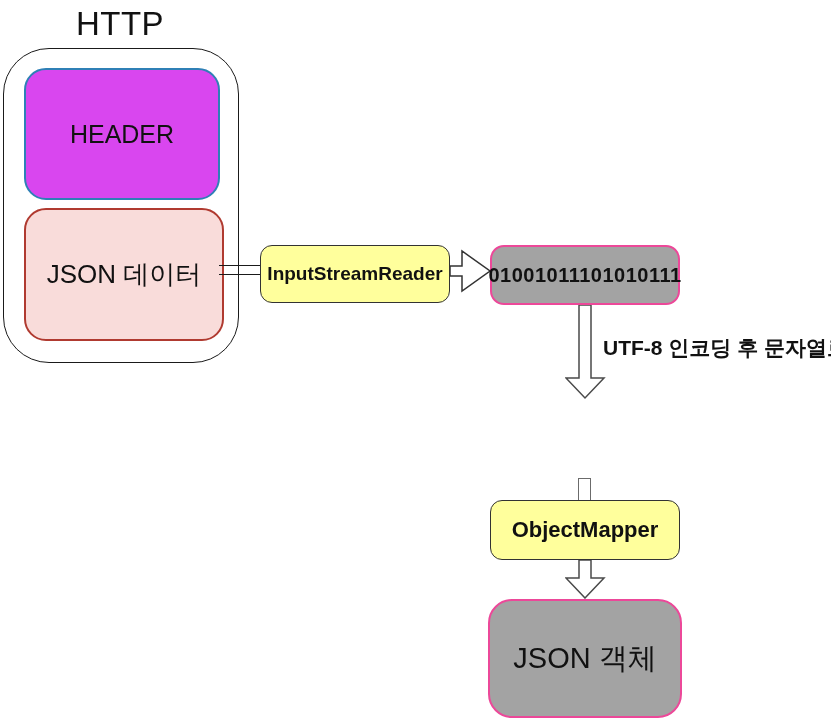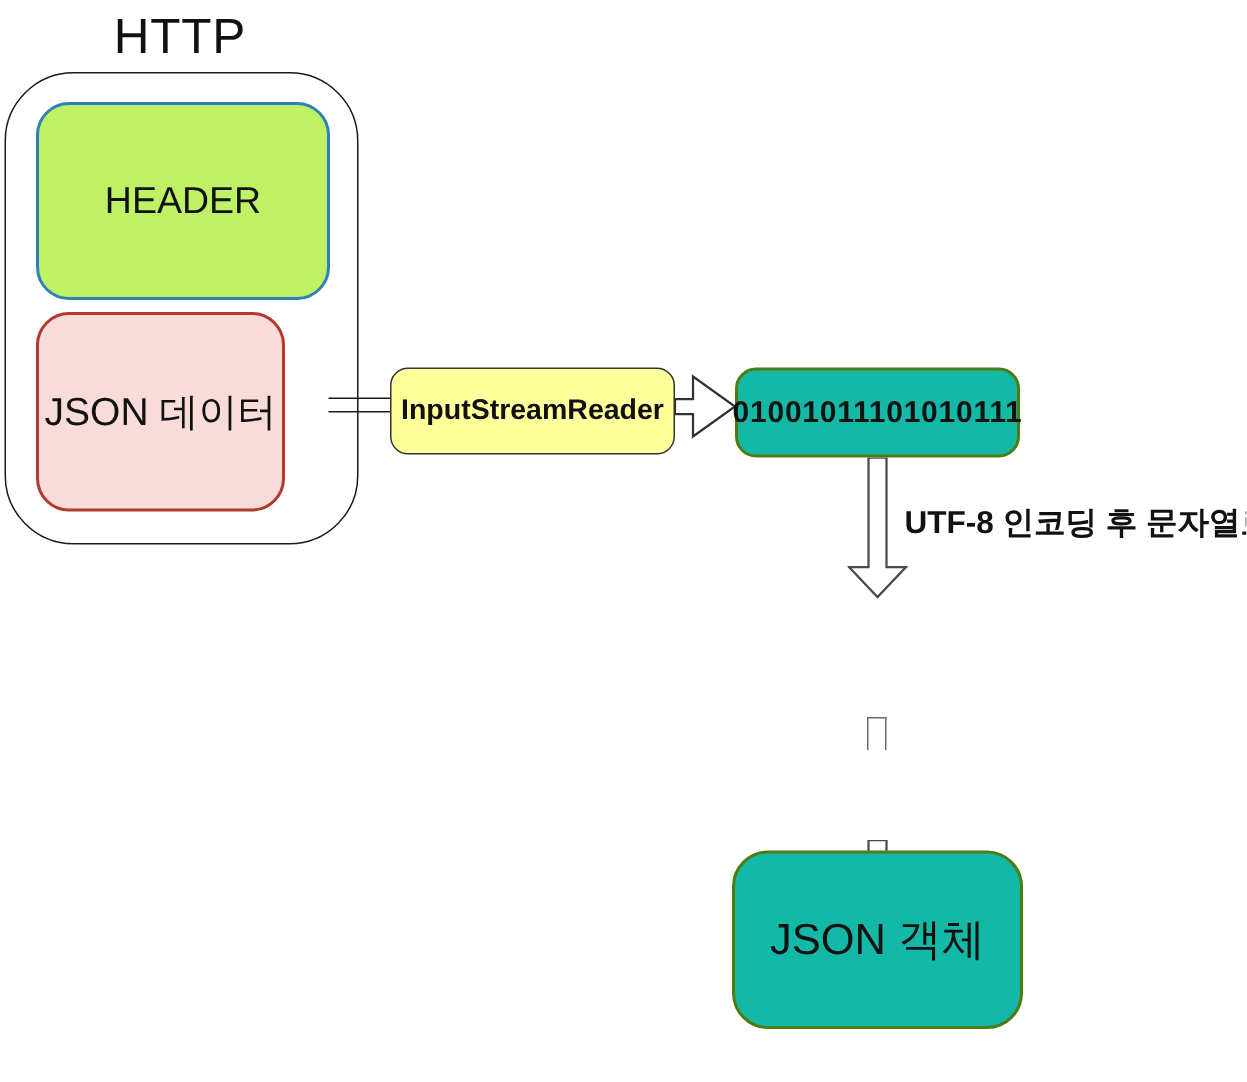--- a/index.html
+++ b/index.html
@@ -25,27 +25,27 @@
 
   
   .http-container {
     left: 3px; top: 48px; width: 234px; height: 313px;
     background: #ffffff; border: 1.5px solid #1a1a1a; border-radius: 46px;
   }
 
   
   .header-box {
     left: 24px; top: 68px; width: 196px; height: 132px;
-    background: #bef264; border: 2px solid #2f80b6; border-radius: 22px;
+    background: #d946ef; border: 2px solid #2f80b6; border-radius: 22px;
     font-size: 25px;
   }
 
   
   .json-data-box {
-    left: 24px; top: 208px; width: 166px; height: 133px;
+    left: 24px; top: 208px; width: 200px; height: 133px;
     background: #f9dcda; border: 2px solid #b03a30; border-radius: 22px;
     font-size: 26px;
   }
 
   
   .double-line {
     left: 219px; top: 265px; width: 42px; height: 10px;
     border-top: 1.5px solid #1a1a1a; border-bottom: 1.5px solid #1a1a1a;
     box-sizing: border-box; background: transparent;
   }
@@ -58,31 +58,31 @@
   .isr-box {
     left: 260px; top: 245px; width: 190px; height: 58px;
     border-radius: 12px; font-size: 19px;
   }
   .objectmapper-box {
     left: 490px; top: 500px; width: 190px; height: 60px;
     border-radius: 12px; font-size: 22px;
   }
 
   
-  .data-box { background: #14b8a6; border: 2px solid #4d7c0f; }
+  .data-box { background: #a3a3a3; border: 2px solid #ec4899; }
   .binary-box {
     left: 490px; top: 245px; width: 190px; height: 60px;
     border-radius: 14px; font-size: 20px; font-weight: 700; letter-spacing: 0.5px;
   }
   .json-string-box {
     left: 490px; top: 410px; width: 190px; height: 60px;
     border-radius: 14px; font-size: 26px;
   }
   .json-object-box {
-    left: 488px; top: 567px; width: 194px; height: 119px;
+    left: 488px; top: 599px; width: 194px; height: 119px;
     border-radius: 24px; font-size: 29px;
   }
 
   
   .arrow-right-svg { left: 450px; top: 249px; }
   .arrow-down-a-svg { left: 565px; top: 305px; }
   .arrow-down-b-svg { left: 565px; top: 560px; }
 
   
   .connector-shaft {
@@ -132,20 +132,23 @@
 
   <svg class="abs arrow-down-a-svg" width="42" height="95" viewBox="0 0 42 95">
     <polygon points="14,0 14,73 1,73 20,93 39,73 26,73 26,0" fill="#ffffff" stroke="#4a4a4a" stroke-width="1.5" stroke-linejoin="miter"></polygon>
   </svg>
 
   <div class="abs utf8-label">UTF-8 인코딩 후 문자열로 변환</div>
 
 
   <div class="abs connector-shaft"></div>
 
+  <div class="abs node process-box objectmapper-box">
+    <span>ObjectMapper</span>
+  </div>
 
   <svg class="abs arrow-down-b-svg" width="42" height="39" viewBox="0 0 42 39">
     <polygon points="14,0 14,18 1,18 20,38 39,18 26,18 26,0" fill="#ffffff" stroke="#4a4a4a" stroke-width="1.5" stroke-linejoin="miter"></polygon>
   </svg>
 
   <div class="abs node data-box json-object-box">
     <span>JSON 객체</span>
   </div>
 
 </div>

